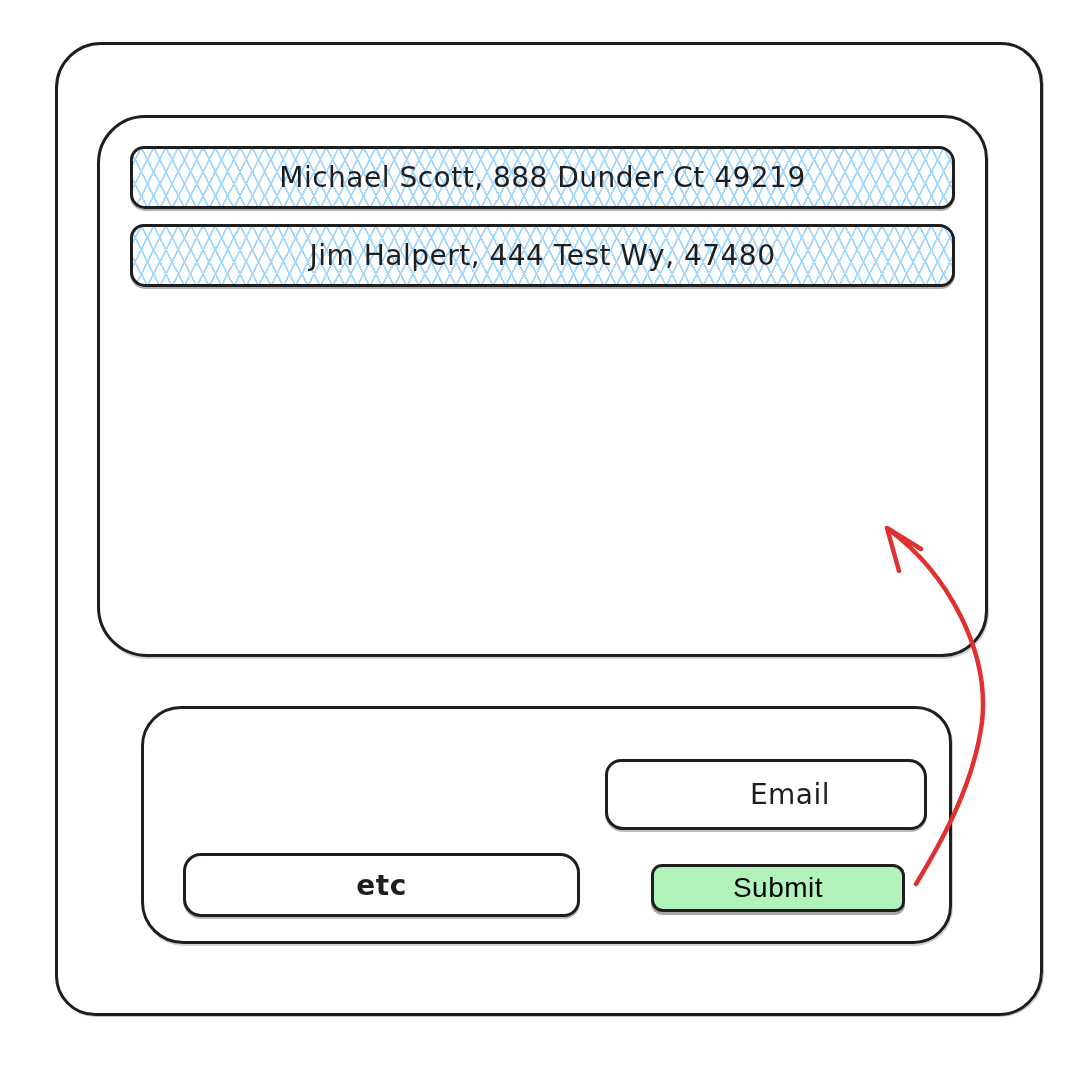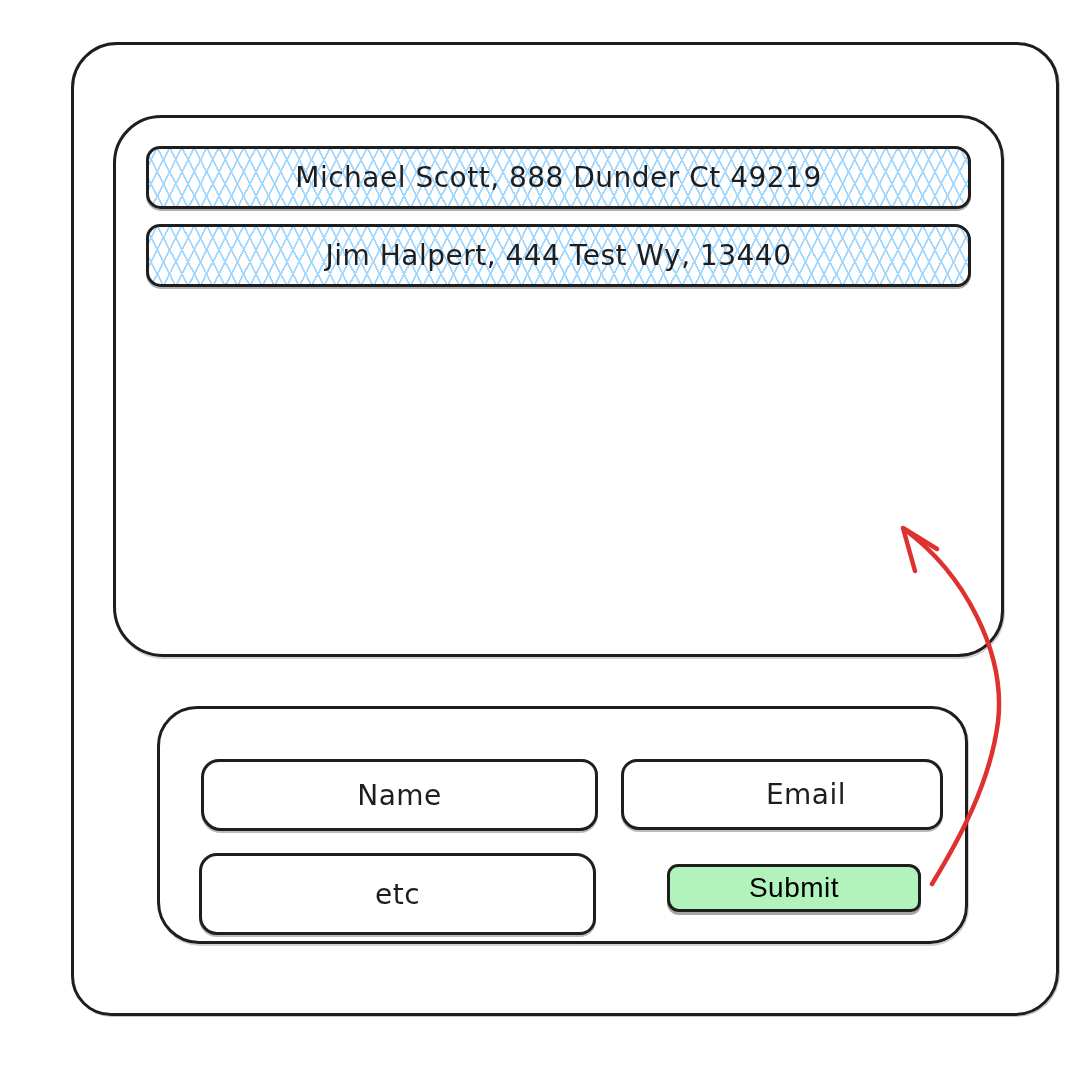--- a/index.html
+++ b/index.html
@@ -11,21 +11,21 @@
   }
   html,body{margin:0;padding:0;}
   body{
     width:1092px;height:1080px;
     background:var(--canvas-bg,#ffffff);
     font-family:"DejaVu Sans", sans-serif;
     color:var(--ink,#1e1e1e);
     position:relative;
     overflow:hidden;
   }
-  .stage{position:absolute;inset:0;margin-left:16px;}
+  .stage{position:absolute;inset:0;}
 
   
   .frame{
     position:absolute;left:55px;top:42px;width:982px;height:968px;
     border:3.5px solid var(--ink);
     border-radius:46px 42px 44px 40px;
     box-shadow:1px 1px 0 rgba(30,30,30,.25);
     background:transparent;
   }
 
@@ -64,21 +64,21 @@
   .field{
     position:absolute;box-sizing:border-box;
     border:3px solid var(--ink);
     background:#fff;
     display:flex;align-items:center;justify-content:center;
     font-size:28px;letter-spacing:.5px;
     box-shadow:0 2px 0 rgba(30,30,30,.3);
   }
   .field-name {left:41px; top:50px; width:397px;height:72px;border-radius:18px 16px 18px 20px;}
   .field-email{left:461px;top:50px; width:322px;height:71px;border-radius:16px 18px 16px 18px;padding-left:48px;}
-  .field-etc  {left:39px; top:144px;width:397px;height:82px;border-radius:18px 20px 16px 18px;}
+  .field-etc  {left:39px; top:144px;width:397px;height:64px;border-radius:18px 20px 16px 18px;font-weight:bold;}
   .submit-btn{
     position:absolute;left:507px;top:155px;width:254px;height:48px;box-sizing:border-box;
     border:3px solid var(--ink);border-radius:11px 12px 10px 12px;
     background:var(--button-green);
     display:flex;align-items:center;justify-content:center;
     font-size:28px;letter-spacing:.5px;
     box-shadow:0 3px 0 rgba(30,30,30,.4);
     cursor:pointer;
   }
 
@@ -94,25 +94,24 @@
 </style>
 </head>
 <body>
 
 <div class="stage">
 
   <div class="frame"></div>
 
   <div class="list-panel">
     <div class="list-row">Michael Scott, 888 Dunder Ct 49219</div>
-    <div class="list-row">Jim Halpert, 444 Test Wy, 13440</div>
+    <div class="list-row">Jim Halpert, 444 Test Wy, 47480</div>
   </div>
 
   <div class="form-panel">
-    <div class="field field-name">Name</div>
     <div class="field field-email">Email</div>
     <div class="field field-etc">etc</div>
     <button class="submit-btn">Submit</button>
   </div>
 
   <svg class="arrow-overlay" width="1092" height="1080" viewBox="0 0 1092 1080" aria-hidden="true">
     <path class="arrow-path" d="M 916 884 C 944 838 974 783 982 722 C 990 652 948 573 888 529"></path>
     <path class="arrow-path" d="M 921 549 L 887 528 L 899 571"></path>
   </svg>
 

